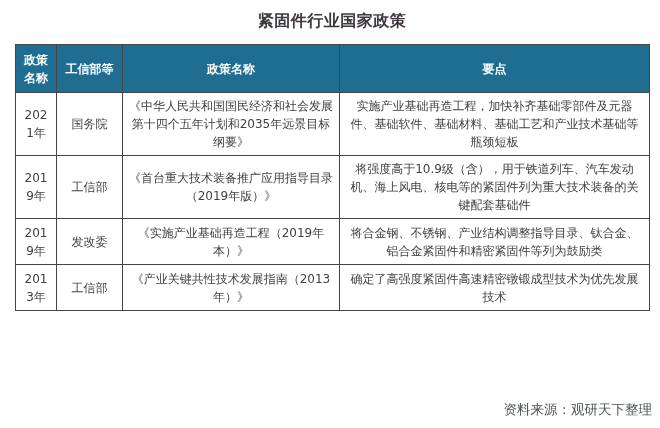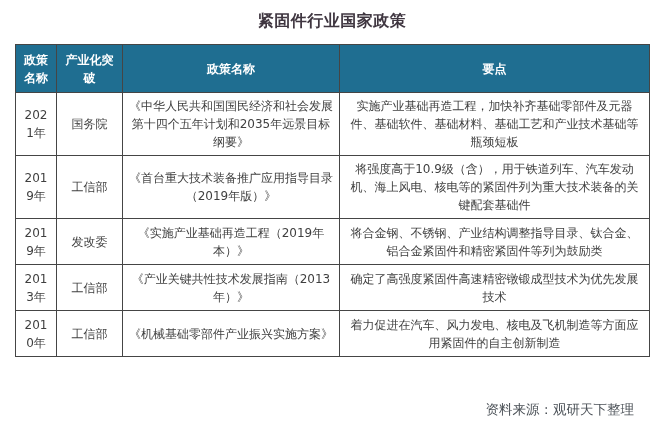--- a/index.html
+++ b/index.html
@@ -60,21 +60,21 @@
   }
   table.policy-table { border: 1px solid var(--border-color); }
   col.c-time  { width: 41px; }
   col.c-pub   { width: 66px; }
   col.c-name  { width: 217px; }
   col.c-point { width: 310px; }
   td[data-name="cell-time"] { padding: 4px 2px; }
   tbody tr { height: 46px; }
   .source-note {
     position: absolute;
-    right: 27px; top: 398px;
+    right: 9px; top: 398px;
     font-size: 13.5px;
     color: var(--source-text);
     text-align: right;
   }
 </style>
 </head>
 <body>
 
 <div class="page" data-name="policy-table-page">
   <div class="page-title" data-name="page-title">紧固件行业国家政策</div>
@@ -82,21 +82,21 @@
   <table class="policy-table" data-name="policy-table">
     <colgroup>
       <col class="c-time">
       <col class="c-pub">
       <col class="c-name">
       <col class="c-point">
     </colgroup>
     <thead data-name="policy-table-header">
       <tr data-name="header-row">
           <th data-name="column-header-time">政策名称</th>
-          <th data-name="column-header-publisher">产业化突破</th>
+          <th data-name="column-header-publisher">工信部等</th>
           <th data-name="column-header-policy">政策名称</th>
           <th data-name="column-header-points">要点</th>
         </tr>
     </thead>
     <tbody data-name="policy-table-body">
         <tr data-name="table-row">
           <td data-name="cell-time">2021年</td>
           <td data-name="cell-publisher">国务院</td>
           <td data-name="cell-policy">《中华人民共和国国民经济和社会发展第十四个五年计划和2035年远景目标纲要》</td>
           <td data-name="cell-points">实施产业基础再造工程，加快补齐基础零部件及元器件、基础软件、基础材料、基础工艺和产业技术基础等瓶颈短板</td>
@@ -112,23 +112,17 @@
           <td data-name="cell-publisher">发改委</td>
           <td data-name="cell-policy">《实施产业基础再造工程（2019年本）》</td>
           <td data-name="cell-points">将合金钢、不锈钢、产业结构调整指导目录、钛合金、铝合金紧固件和精密紧固件等列为鼓励类</td>
         </tr>
         <tr data-name="table-row">
           <td data-name="cell-time">2013年</td>
           <td data-name="cell-publisher">工信部</td>
           <td data-name="cell-policy">《产业关键共性技术发展指南（2013年）》</td>
           <td data-name="cell-points">确定了高强度紧固件高速精密镦锻成型技术为优先发展技术</td>
         </tr>
-        <tr data-name="table-row">
-          <td data-name="cell-time">2010年</td>
-          <td data-name="cell-publisher">工信部</td>
-          <td data-name="cell-policy">《机械基础零部件产业振兴实施方案》</td>
-          <td data-name="cell-points">着力促进在汽车、风力发电、核电及飞机制造等方面应用紧固件的自主创新制造</td>
-        </tr>
       </tbody>
   </table>
 
   <div class="source-note" data-name="source-note">资料来源：观研天下整理</div>
 </div>
 
 </body></html>

